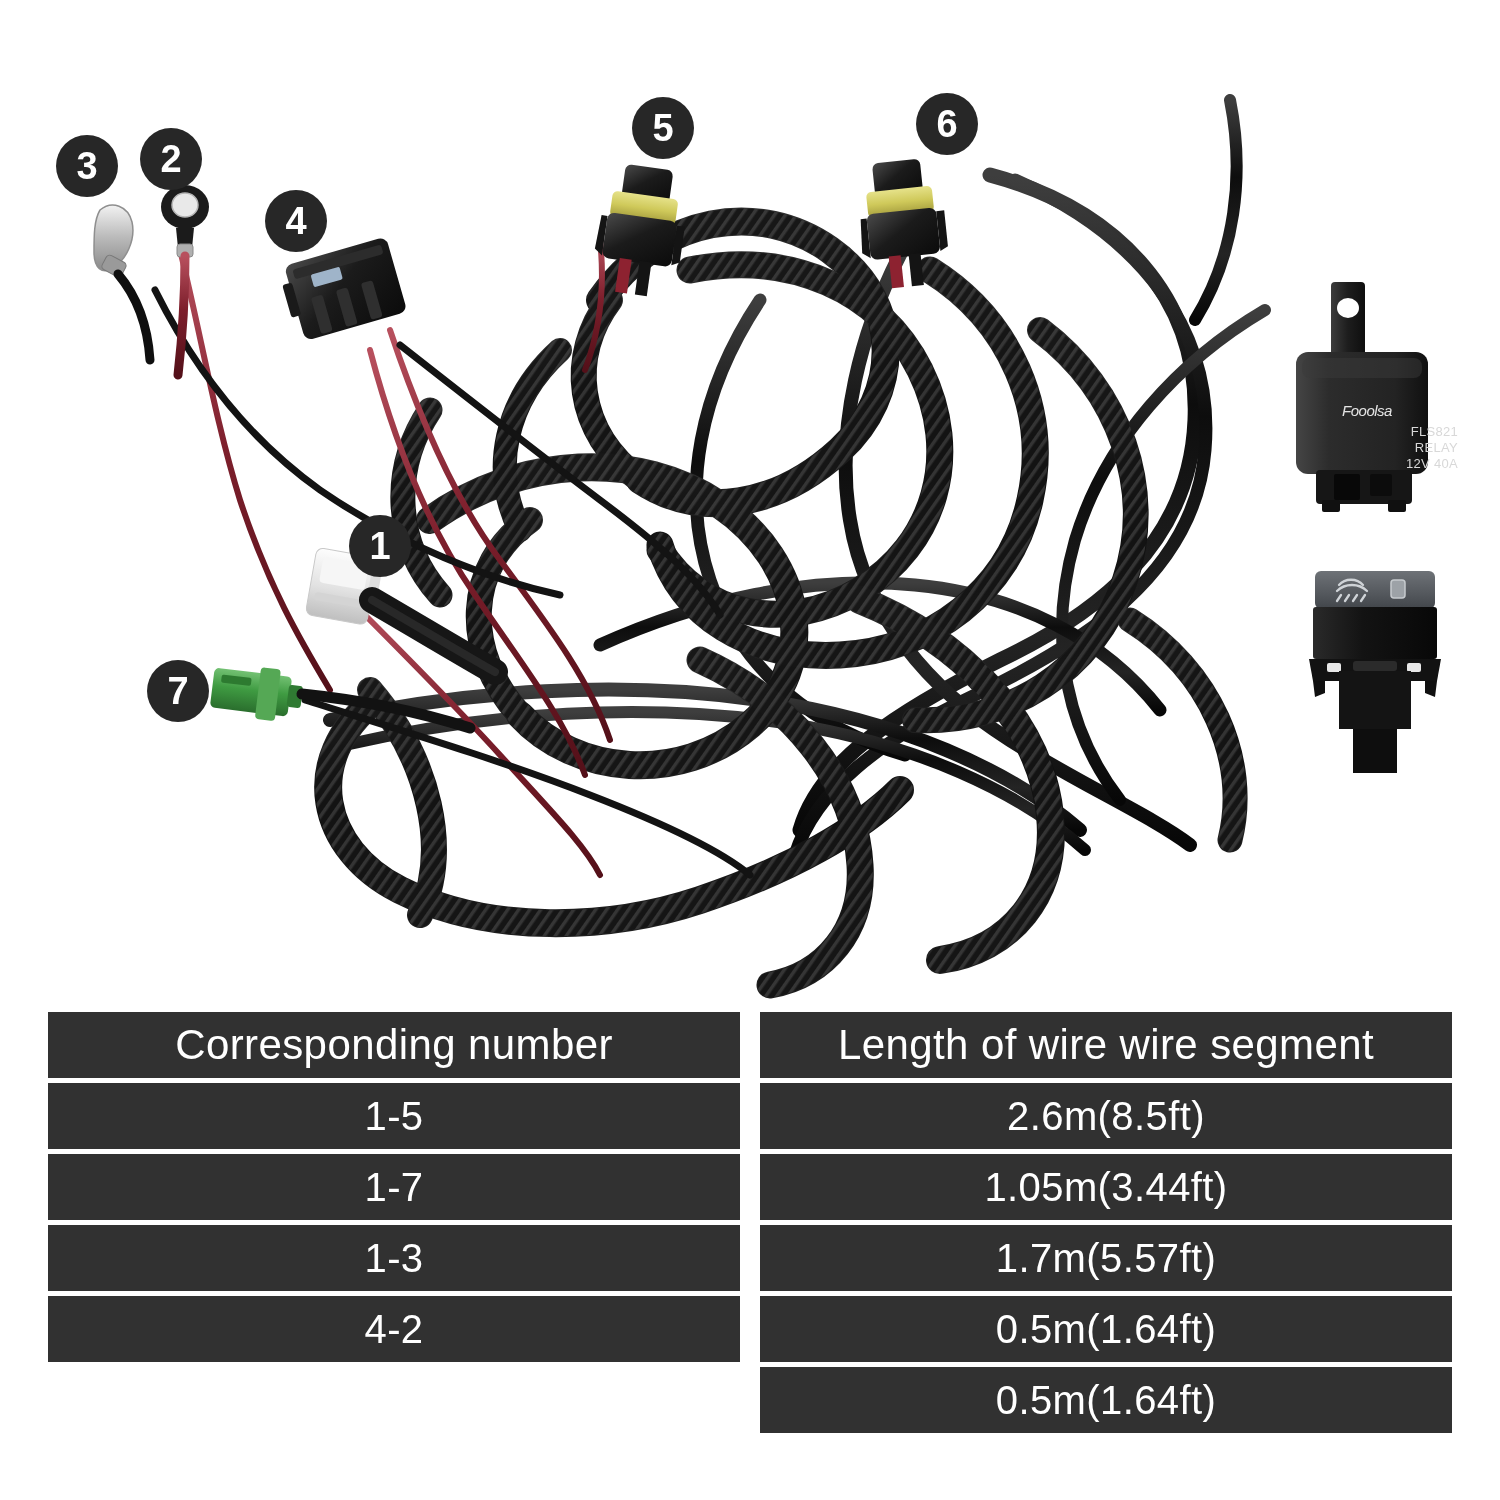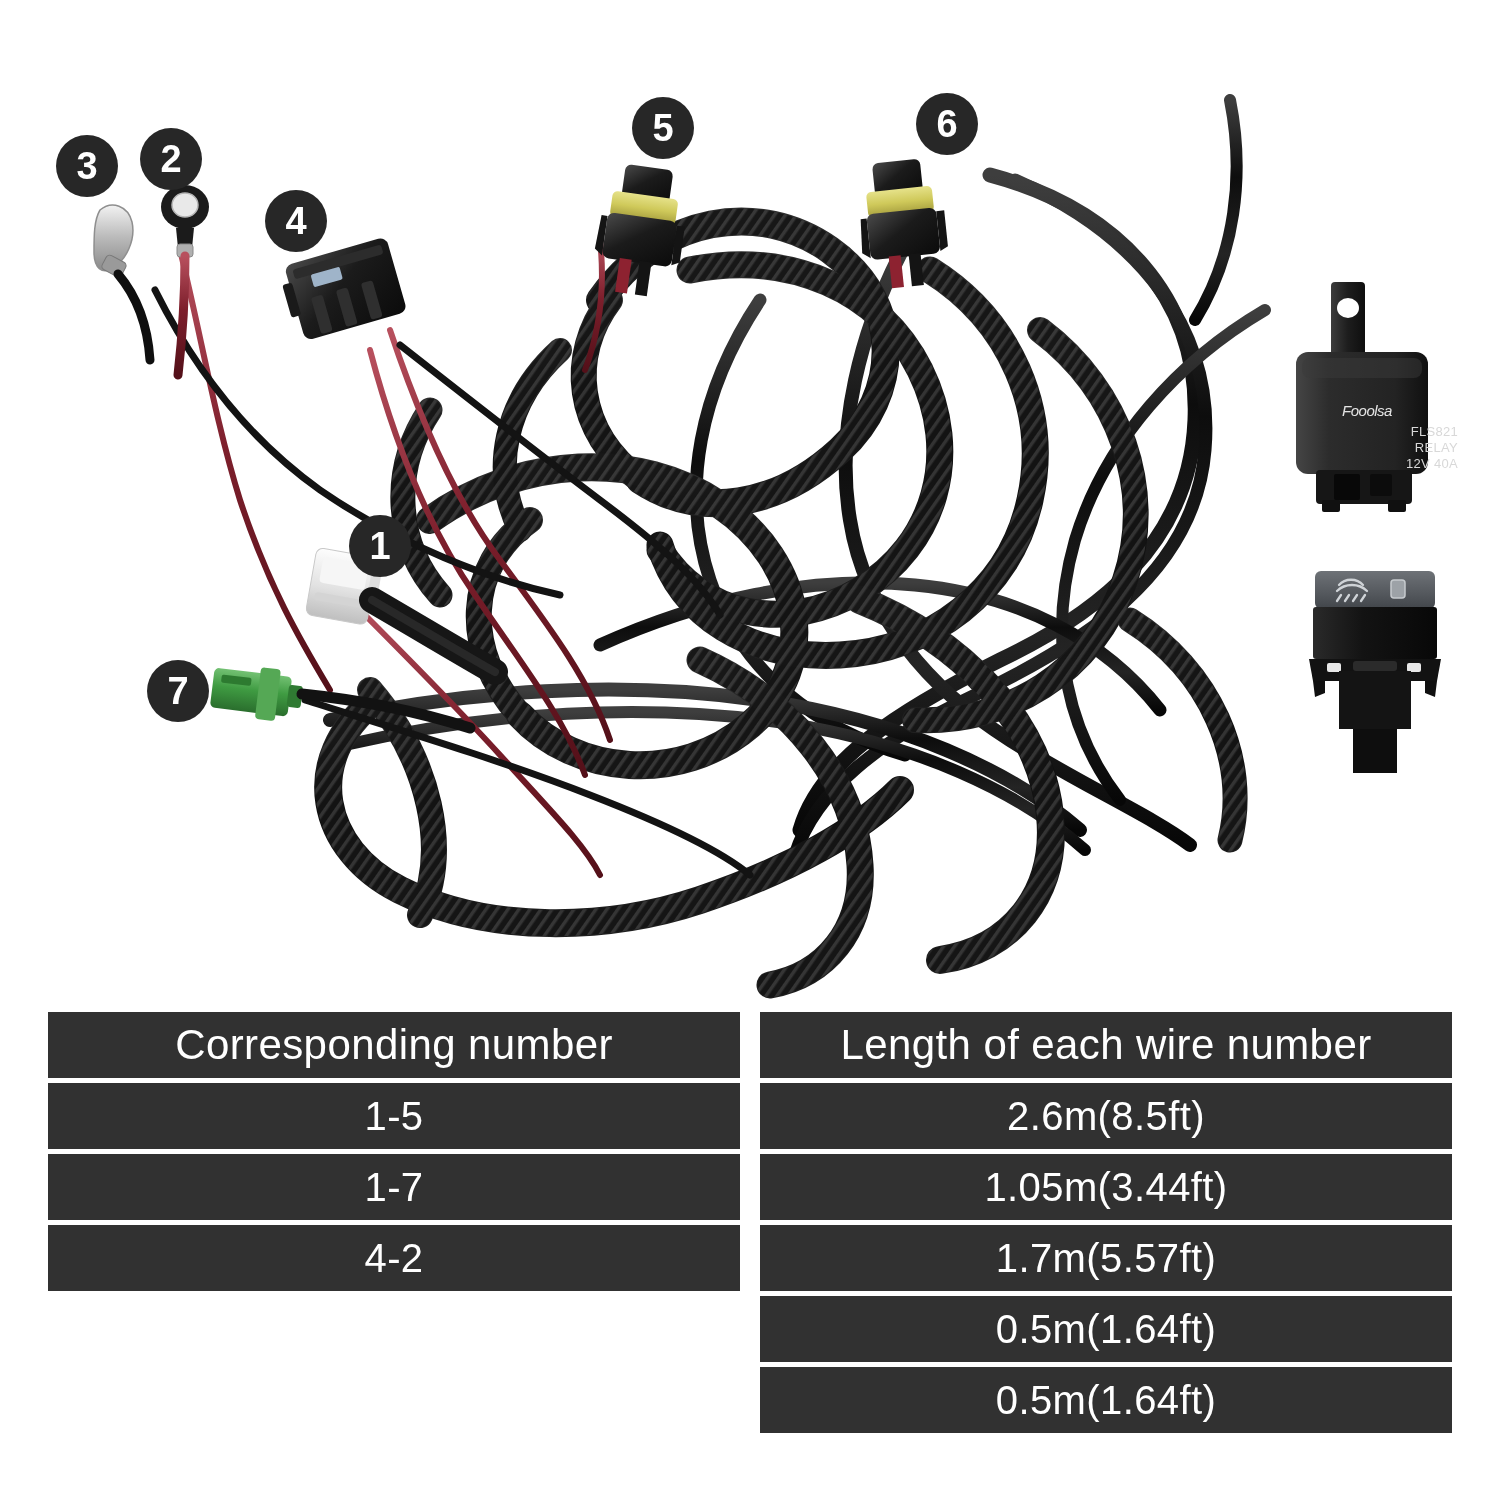--- a/index.html
+++ b/index.html
@@ -363,25 +363,26 @@
     </div>
 
   </div>
 
   <div id="spec-table">
 
     <div class="tcol">
       <div class="cell head">Corresponding number</div>
       <div class="cell">1-5</div>
       <div class="cell">1-7</div>
+      <div class="cell">1-3</div>
       <div class="cell">4-2</div>
     </div>
 
     <div class="tcol">
-      <div class="cell head">Length of each wire number</div>
+      <div class="cell head">Length of wire wire segment</div>
       <div class="cell">2.6m(8.5ft)</div>
       <div class="cell">1.05m(3.44ft)</div>
       <div class="cell">1.7m(5.57ft)</div>
       <div class="cell">0.5m(1.64ft)</div>
       <div class="cell">0.5m(1.64ft)</div>
     </div>
 
   </div>
 
 </div>

